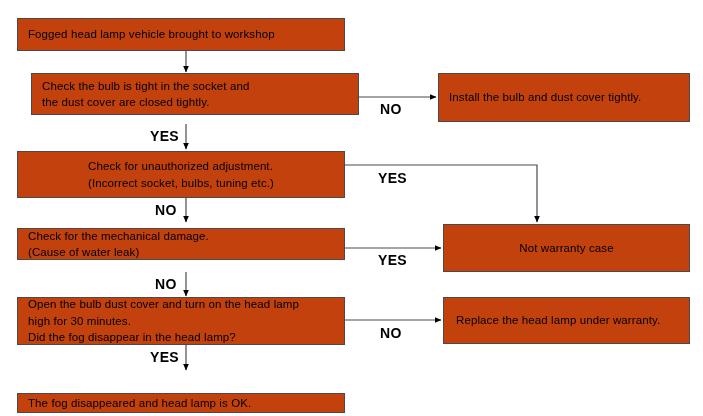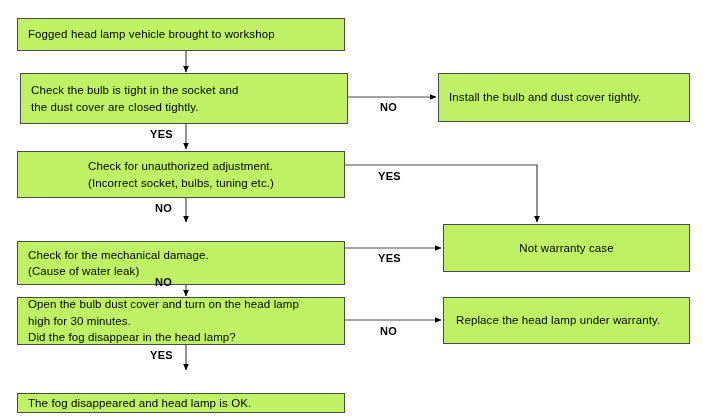--- a/index.html
+++ b/index.html
@@ -15,40 +15,40 @@
     position: relative;
     width: 703px;
     height: 416px;
     background: #ffffff;
     overflow: hidden;
   }
   .node {
     position: absolute;
     box-sizing: border-box;
     border: 1px solid #4a4a4a;
-    background: #bef264;
+    background: #c2410c;
     display: flex;
     align-items: center;
     padding: 0 10px;
     font-size: 11.5px;
     line-height: 16.5px;
     color: #000000;
     white-space: pre-line;
     letter-spacing: 0.1px;
   }
   .node.center {
     justify-content: center;
     text-align: center;
   }
   .node .node-text {
     display: block;
   }
   .edge-label {
     position: absolute;
-    font-size: 11px;
+    font-size: 14px;
     font-weight: bold;
     color: #000000;
     letter-spacing: 0.3px;
     white-space: nowrap;
   }
   svg.connectors {
     position: absolute;
     left: 0;
     top: 0;
     width: 703px;
@@ -84,35 +84,35 @@
 
     <line x1="345" y1="320" x2="441" y2="320" stroke="#4a4a4a" stroke-width="1.2" marker-end="url(#arrowhead)"></line>
 
     <line x1="186" y1="345" x2="186" y2="370" stroke="#4a4a4a" stroke-width="1.2" marker-end="url(#arrowhead)"></line>
   </svg>
 
   <div class="node" style="left:17px; top:18px; width:328px; height:33px;">
     <span class="node-text">Fogged head lamp vehicle brought to workshop</span>
   </div>
 
-  <div class="node" style="left:20px; top:73px; width:328px; height:51px;">
+  <div class="node" style="left:31px; top:73px; width:328px; height:42px;">
     <span class="node-text">Check the bulb is tight in the socket and
 the dust cover are closed tightly.</span>
   </div>
 
   <div class="node" style="left:438px; top:73px; width:252px; height:49px;">
     <span class="node-text">Install the bulb and dust cover tightly.</span>
   </div>
 
   <div class="node" style="left:17px; top:151px; width:328px; height:47px;justify-content:center;">
     <span class="node-text">Check for unauthorized adjustment.
 (Incorrect socket, bulbs, tuning etc.)</span>
   </div>
 
-  <div class="node" style="left:17px; top:241px; width:328px; height:44px;">
+  <div class="node" style="left:17px; top:228px; width:328px; height:32px;">
     <span class="node-text">Check for the mechanical damage.
 (Cause of water leak)</span>
   </div>
 
   <div class="node center" style="left:443px; top:224px; width:247px; height:48px;">
     <span class="node-text">Not warranty case</span>
   </div>
 
   <div class="node" style="left:17px; top:297px; width:328px; height:48px;align-items:center;">
     <span class="node-text">Open the bulb dust cover and turn on the head lamp

